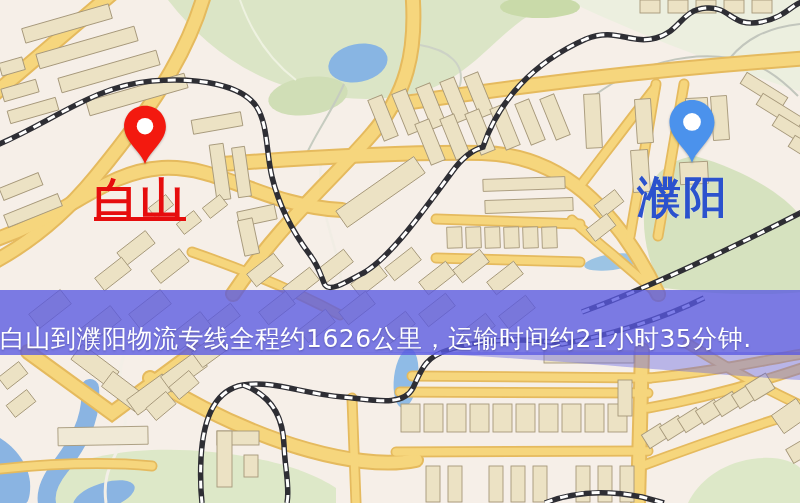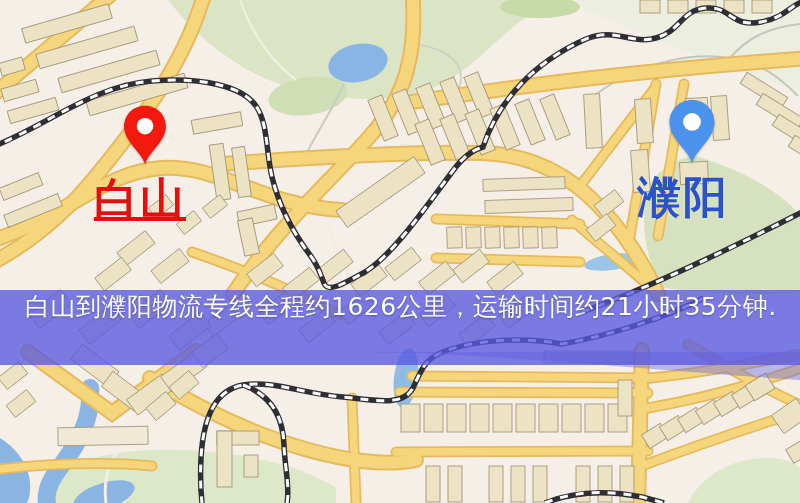--- a/index.html
+++ b/index.html
@@ -13,23 +13,23 @@
   .pin-origin{left:123px;top:105px;width:44px;height:61px;}
   .pin-dest{left:667px;top:100px;width:50px;height:64px;}
   .city-label{
     position:absolute;z-index:4;font-weight:bold;line-height:1;
     letter-spacing:2px;white-space:nowrap;
     text-shadow:0 0 2px rgba(255,255,255,0.35);
   }
   .origin-label{left:94px;top:177px;font-size:44px;color:#e60d0d;text-decoration:underline;}
   .dest-label{left:637px;top:175px;font-size:44px;color:#2b52cd;}
   .banner{
-    position:absolute;z-index:5;left:0;right:0;top:290px;height:75px;
+    position:absolute;z-index:5;left:0;right:0;top:290px;height:65px;
     background:rgba(88,88,226,0.78);
-    display:flex;align-items:flex-start;padding-left:25px;box-sizing:border-box;
+    display:flex;align-items:flex-end;box-sizing:border-box;
   }
   .banner span{
     color:#ffffff;font-size:25px;white-space:nowrap;letter-spacing:0.5px;
     text-shadow:0 1px 2px rgba(40,40,120,0.45);
   }
 </style>
 </head>
 <body>
 
 <div class="stage">

